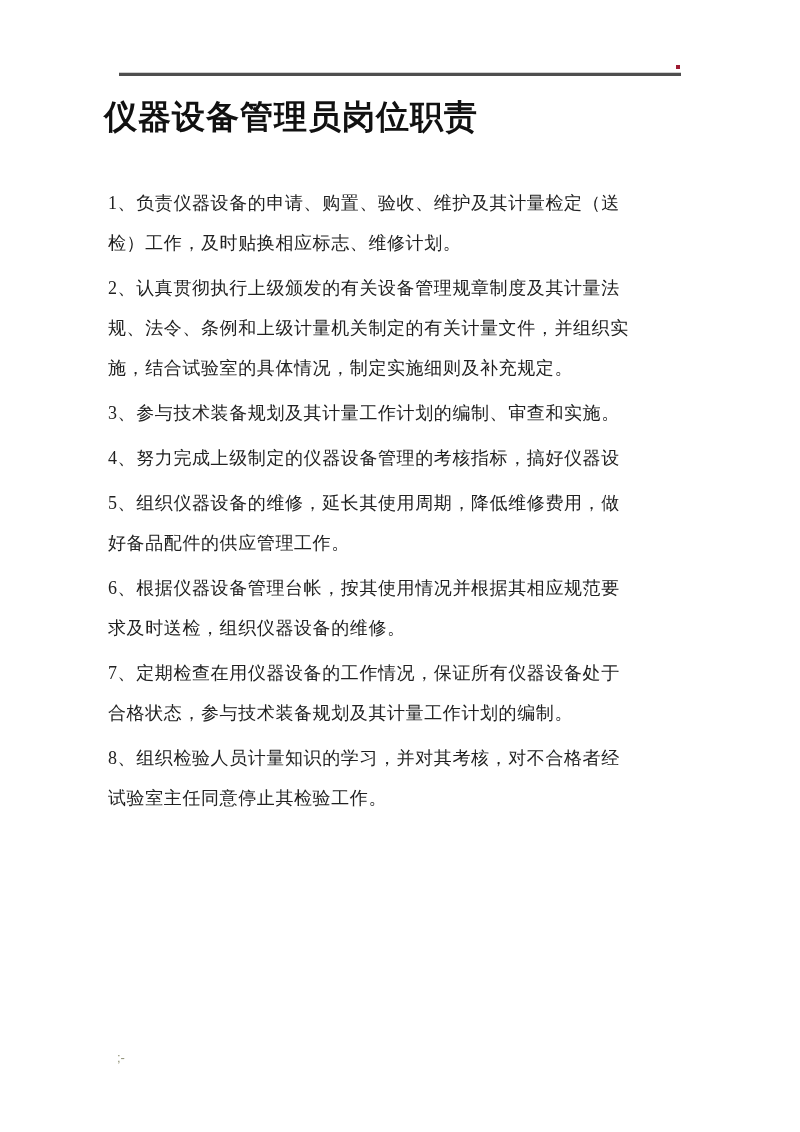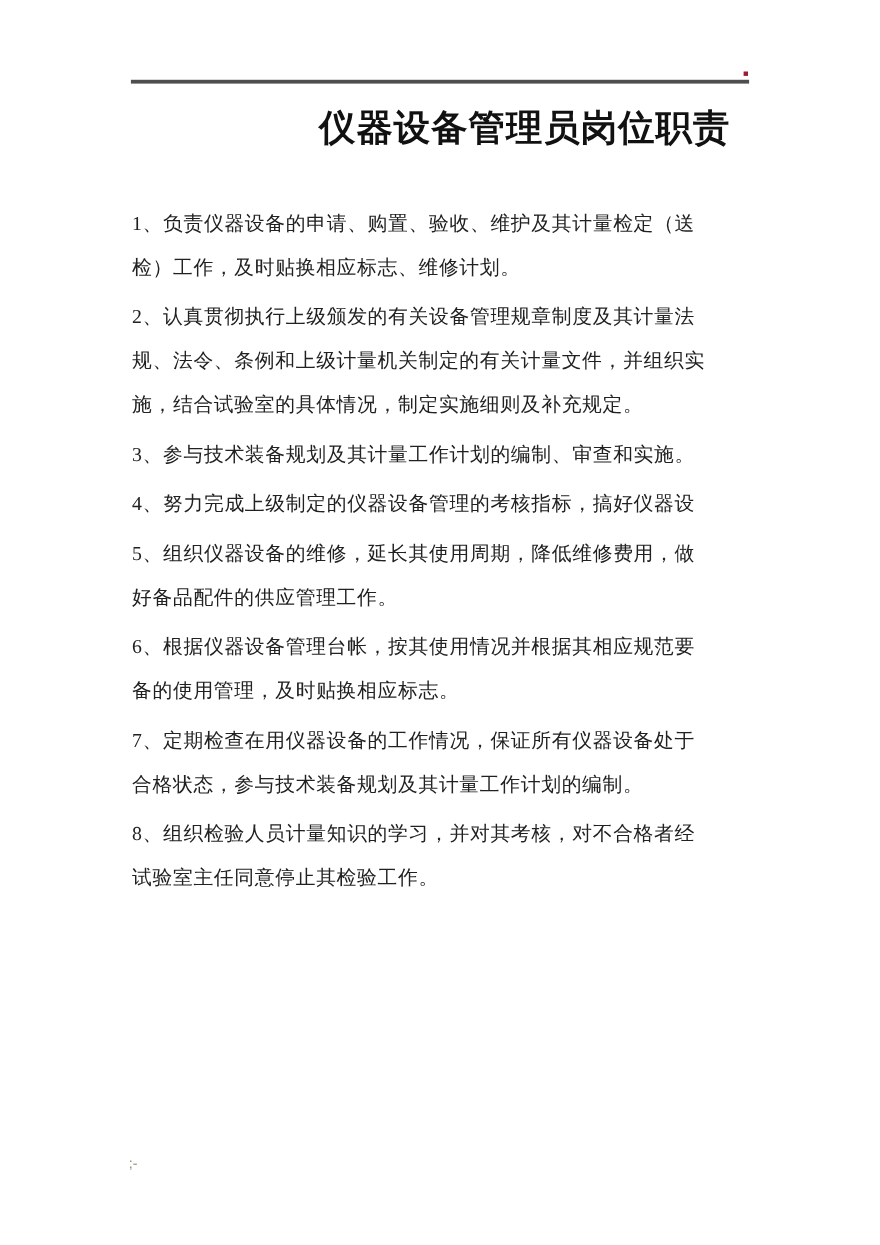--- a/index.html
+++ b/index.html
@@ -42,37 +42,37 @@
     width: 4px;
     height: 4px;
     background: var(--dot-color);
   }
   .doc-title {
     position: absolute;
     left: 104px;
     top: 97px;
     width: 560px;
     margin: 0;
-    text-align: right;
+    text-align: left;
     font-size: 33px;
     line-height: 40px;
     font-weight: bold;
     letter-spacing: 1px;
     color: var(--title-color);
     white-space: nowrap;
     font-family: Liberation Serif, serif;
   }
   .doc-body {
     position: absolute;
     left: 108px;
     top: 183px;
     width: 580px;
   }
   .para {
-    margin: 0 0 5px 12px;
+    margin: 0 0 5px 0;
   }
   .para-line {
     font-size: 18px;
     line-height: 40px;
     letter-spacing: 0.6px;
     color: var(--text-color);
     white-space: nowrap;
   }
   .footer-mark {
     position: absolute;
@@ -106,21 +106,21 @@
       </div>
       <div class="para">
         <div class="para-line">4、努力完成上级制定的仪器设备管理的考核指标，搞好仪器设</div>
       </div>
       <div class="para">
         <div class="para-line">5、组织仪器设备的维修，延长其使用周期，降低维修费用，做</div>
         <div class="para-line">好备品配件的供应管理工作。</div>
       </div>
       <div class="para">
         <div class="para-line">6、根据仪器设备管理台帐，按其使用情况并根据其相应规范要</div>
-        <div class="para-line">备的使用管理，及时贴换相应标志。</div>
+        <div class="para-line">求及时送检，组织仪器设备的维修。</div>
       </div>
       <div class="para">
         <div class="para-line">7、定期检查在用仪器设备的工作情况，保证所有仪器设备处于</div>
         <div class="para-line">合格状态，参与技术装备规划及其计量工作计划的编制。</div>
       </div>
       <div class="para">
         <div class="para-line">8、组织检验人员计量知识的学习，并对其考核，对不合格者经</div>
         <div class="para-line">试验室主任同意停止其检验工作。</div>
       </div>
     </div>

